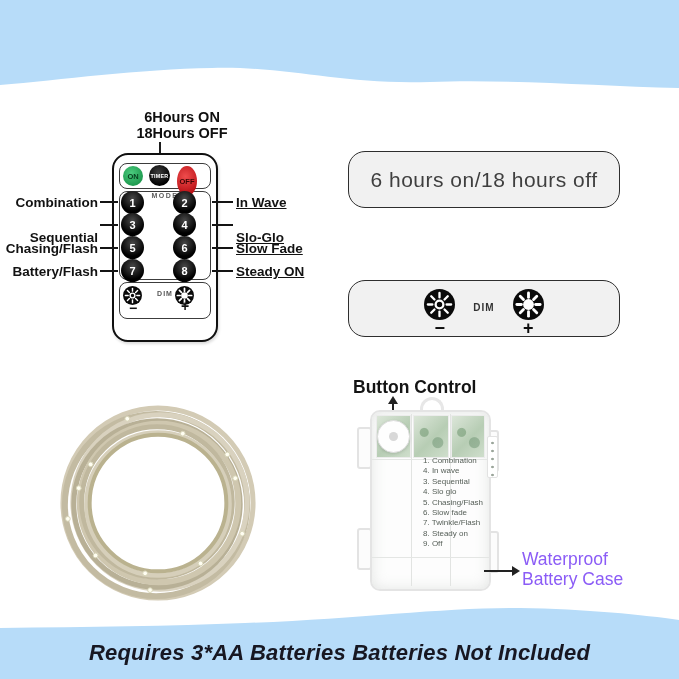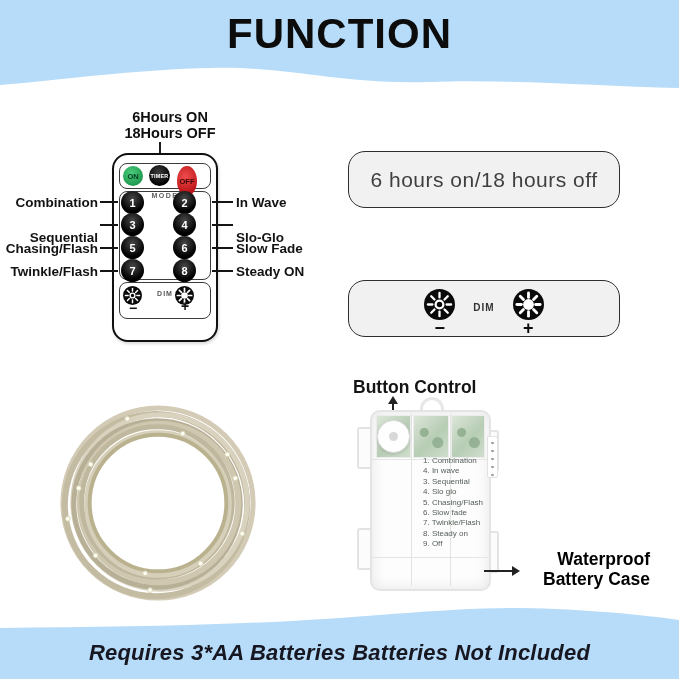--- a/index.html
+++ b/index.html
@@ -9,21 +9,21 @@
 
   
   .banner-top-svg{position:absolute;left:0;top:0;}
   .banner-title{position:absolute;left:0;top:10px;width:100%;text-align:center;
     font-size:42px;font-weight:800;letter-spacing:1px;color:#0c0c0c;}
   .banner-bottom-svg{position:absolute;left:0;top:600px;}
   .banner-bottom-text{position:absolute;left:0;top:640px;width:100%;text-align:center;
     font-size:22px;font-weight:800;color:#171722;letter-spacing:.2px;font-style:italic;}
 
   
-  .timer-note{position:absolute;left:100px;top:109px;width:140px;text-align:center;
+  .timer-note{position:absolute;left:112px;top:109px;width:140px;text-align:center;
     font-size:14.5px;font-weight:800;line-height:16px;color:#0f0f0f;}
   .note-stem{position:absolute;left:159px;top:142px;width:2px;height:13px;background:#1d1d1d;}
 
   .remote-body{position:absolute;left:112px;top:153px;width:106px;height:189px;background:#fff;
     border:2.5px solid #101010;border-radius:16px;box-sizing:border-box;
     box-shadow:1px 2px 3px rgba(0,0,0,.15);}
   .panel{position:absolute;border:1.2px solid #3c3c3c;border-radius:8px;box-sizing:border-box;background:#fff;}
   .panel-power{left:119px;top:163px;width:92px;height:26px;}
   .panel-mode{left:119px;top:191px;width:92px;height:89px;}
   .panel-dim{left:119px;top:282px;width:92px;height:37px;}
@@ -39,21 +39,21 @@
   .mode-word{position:absolute;left:144px;top:192px;width:42px;text-align:center;
     font-size:7px;font-weight:700;color:#5c5c5c;letter-spacing:1.5px;}
   .mode-btn{position:absolute;width:23px;height:23px;border-radius:50%;color:#fff;
     background:radial-gradient(circle at 50% 32%, #484848, #000 66%);
     font-size:11px;font-weight:800;display:flex;align-items:center;justify-content:center;}
   .col-l{left:121px;} .col-r{left:173px;}
   .row-0{top:191px;} .row-1{top:213px;} .row-2{top:236px;} .row-3{top:259px;}
 
   .mode-label{position:absolute;font-size:13.5px;font-weight:800;color:#121212;white-space:nowrap;}
   .lab-left{left:0;width:98px;text-align:right;}
-  .lab-right{left:236px;text-align:left;}
+  .lab-right{left:236px;text-align:left;text-decoration:underline;}
   .lt-0{top:195px;} .lt-1{top:230px;} .lt-2{top:241px;} .lt-3{top:264px;}
 
   .conn{position:absolute;height:2px;background:#141414;}
   .conn-l{left:100px;width:18px;} .conn-r{left:212px;width:21px;}
   .cy-0{top:201px;} .cy-1{top:224px;} .cy-2{top:247px;} .cy-3{top:270px;}
 
   .sun-small{position:absolute;width:19px;height:19px;}
   .sun-l{left:123px;top:286px;} .sun-r{left:175px;top:286px;}
   .dim-word{position:absolute;left:146px;top:290px;width:38px;text-align:center;
     font-size:7px;font-weight:700;color:#555;letter-spacing:1px;}
@@ -111,32 +111,31 @@
     border-radius:50%;z-index:4;}
   .case-list{position:absolute;left:389px;top:456px;z-index:4;font-size:8px;line-height:10.4px;color:#555e57;margin-left:34px;}
   .connector-holes{position:absolute;left:487px;top:436px;width:9px;height:40px;background-color:#fff;
     border:1px solid #e2e2e2;border-radius:2px;z-index:2;
     background-image:radial-gradient(circle,#9aa59a 1px,transparent 1.6px);
     background-size:9px 8px;background-position:center 2px;}
 
   .wp-arrow-line{position:absolute;left:484px;top:570px;width:30px;height:2px;background:#222;}
   .wp-arrow-head{position:absolute;left:512px;top:566px;width:0;height:0;
     border-top:5px solid transparent;border-bottom:5px solid transparent;border-left:8px solid #222;}
-  .wp-label{position:absolute;left:522px;top:549px;width:128px;text-align:right;
-    font-size:17.5px;font-weight:700;line-height:20px;color:#000000;}
+  .wp-label{position:absolute;left:522px;top:549px;width:128px;text-align:left;
+    font-size:17.5px;font-weight:400;line-height:20px;color:#8b5cf6;}
 </style>
 </head>
 <body>
 
 <div class="page">
 
   <svg class="banner-top-svg" width="679" height="95" viewBox="0 0 679 95">
     <path d="M0,0 H679 V88 C595,86 505,79 430,82 C340,85 290,66 212,68 C140,69 60,80 0,85 Z" fill="#b7dcf9"></path>
   </svg>
-  <div class="banner-title">FUNCTION</div>
 
   <div class="timer-note">
     <div>6Hours ON</div>
     <div>18Hours OFF</div>
   </div>
   <div class="note-stem"></div>
 
   <div class="remote-body"></div>
   <div class="panel panel-power"></div>
   <div class="panel panel-mode"></div>
@@ -162,21 +161,21 @@
   <div class="conn conn-l cy-2"></div>
   <div class="conn conn-l cy-3"></div>
   <div class="conn conn-r cy-0"></div>
   <div class="conn conn-r cy-1"></div>
   <div class="conn conn-r cy-2"></div>
   <div class="conn conn-r cy-3"></div>
 
   <div class="mode-label lab-left lt-0">Combination</div>
   <div class="mode-label lab-left lt-1">Sequential</div>
   <div class="mode-label lab-left lt-2">Chasing/Flash</div>
-  <div class="mode-label lab-left lt-3">Twinkle/Flash</div>
+  <div class="mode-label lab-left lt-3">Battery/Flash</div>
   <div class="mode-label lab-right lt-0">In Wave</div>
   <div class="mode-label lab-right lt-1">Slo-Glo</div>
   <div class="mode-label lab-right lt-2">Slow Fade</div>
   <div class="mode-label lab-right lt-3">Steady ON</div>
 
   <svg class="sun-small sun-l" viewBox="0 0 24 24">
     <circle cx="12" cy="12" r="12" fill="#0a0a0a"></circle>
     <g stroke="#fff" stroke-width="1.8" stroke-linecap="round">
       <line x1="17.5" y1="12" x2="21" y2="12"></line>
         <line x1="15.9" y1="15.9" x2="18.4" y2="18.4"></line>

